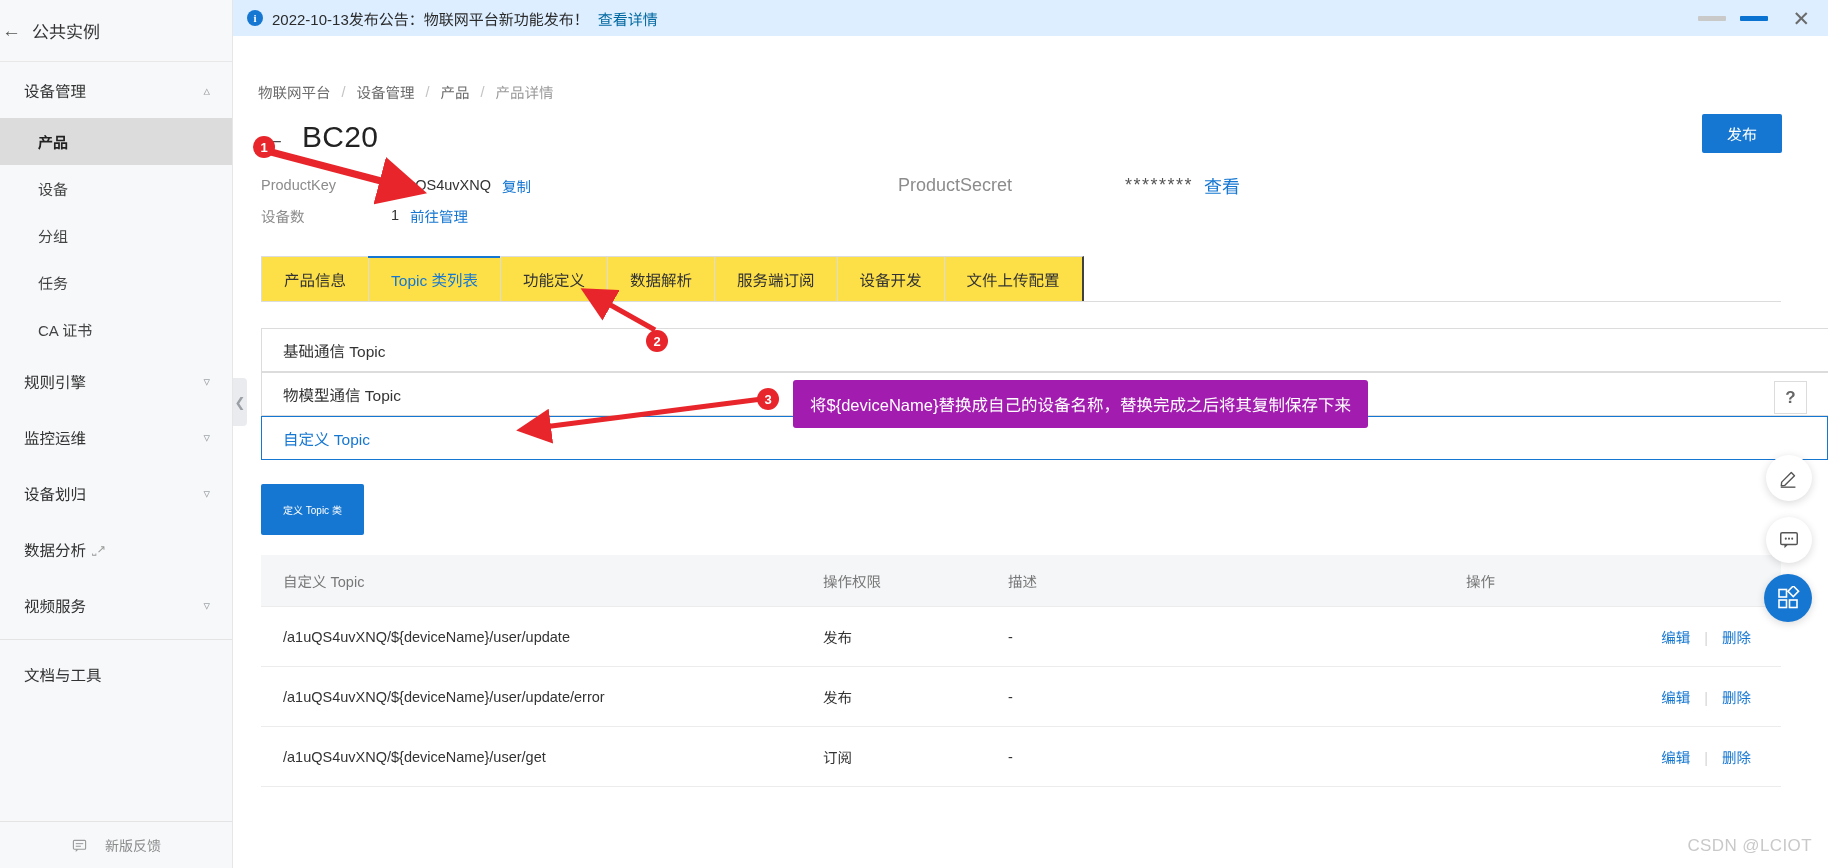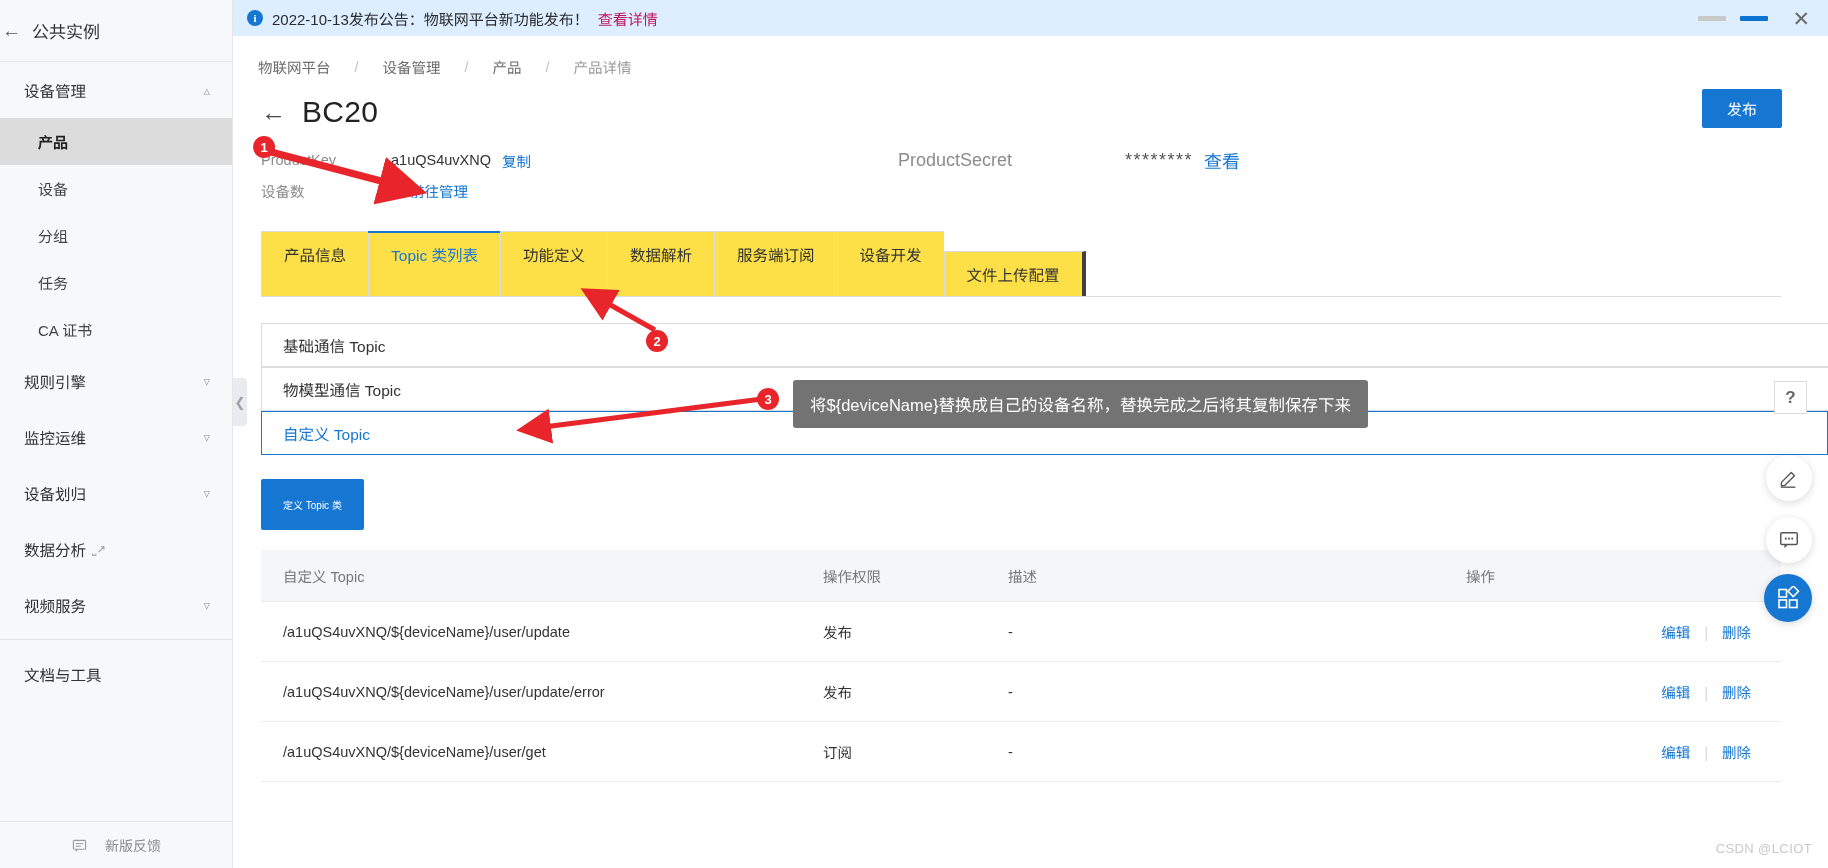--- a/index.html
+++ b/index.html
@@ -66,30 +66,30 @@
     height: 36px; background: #dceeff;
     display: flex; align-items: center; padding: 0 18px 0 14px;
     font-size: 15px; color: #2b2b2b;
   }
   .notice-info-ico {
     width: 16px; height: 16px; border-radius: 50%;
     background: #1677d2; color: #fff; font-size: 11px; font-weight: bold;
     display: inline-flex; align-items: center; justify-content: center;
     margin-right: 9px; flex: none; font-family: "Liberation Serif", serif;
   }
-  .notice-link { color: #be185d; margin-left: 9px; cursor: pointer; }
+  .notice-link { color: #0369a1; margin-left: 9px; cursor: pointer; }
   .notice-right { margin-left: auto; display: flex; align-items: center; gap: 14px; }
   .dot-bar { width: 28px; height: 5px; background: #c9c9c9; border-radius: 1px; cursor: pointer; }
   .dot-bar.on { background: #0a72d0; }
   .notice-close { color: #6b6b6b; font-size: 21px; line-height: 1; cursor: pointer; margin-left: 10px; }
 
   
   .crumbs {
     padding: 20px 0 0 25px; font-size: 14.5px; color: #6b6b6b;
-    display: flex; align-items: center; gap: 24px;
+    display: flex; align-items: center; gap: 11px; margin-top: 25px;
   }
   .crumbs .c-item { cursor: pointer; }
   .crumbs .c-item.last { color: #9a9a9a; cursor: default; }
   .crumbs .c-sep { color: #c3c3c3; }
 
   
   .title-row {
     display: flex; align-items: center;
     padding: 18px 0 0 28px; position: relative;
   }
@@ -114,21 +114,21 @@
   
   .tabs {
     display: flex; margin: 26px 0 0 28px;
     border-bottom: 1px solid #dcdcdc; width: 1520px;
   }
   .tab {
     padding: 11px 22px; font-size: 15.5px; color: #333;
     border: 1px solid #dcdcdc; border-bottom: none; border-right: none;
     background: #fde047; cursor: pointer; position: relative; white-space: nowrap;
   }
-  .tab:last-child { border-right: 4px solid #404040; margin-top: 20px; }
+  .tab:last-child { border-right: 2px solid #404040; }
   .tab.active { color: #1677d2; }
   .tab.active::before {
     content: ""; position: absolute; left: -1px; right: -1px; top: -1px;
     height: 2px; background: #1677d2;
   }
 
   
   .subtabs { display: flex; margin: 26px 0 0 28px; flex-direction: column; }
   .subtab {
     padding: 10px 21px; font-size: 15.5px; color: #333;
@@ -182,39 +182,39 @@
     display: flex; align-items: center; justify-content: center;
     cursor: pointer; z-index: 35;
   }
   .fab.pencil { top: 455px; }
   .fab.chat   { top: 517px; }
   .fab.apps   { top: 574px; background: #1677d2; width: 48px; height: 48px; }
 
   
   .tooltip {
     position: absolute; left: 793px; top: 380px;
-    background: #737373; color: #fff; font-size: 16.5px;
+    background: #a21caf; color: #fff; font-size: 16.5px;
     padding: 12px 17px; border-radius: 3px; z-index: 60; white-space: nowrap; text-align: right;
   }
 
   
   .marker {
     position: absolute; width: 22px; height: 22px; border-radius: 50%;
     background: #e8252a; color: #fff; font-size: 13px; font-weight: bold;
     display: flex; align-items: center; justify-content: center; z-index: 70;
     font-family: "Liberation Sans", sans-serif;
   }
   .m1 { left: 253px; top: 136px; }
   .m2 { left: 646px; top: 330px; }
   .m3 { left: 757px; top: 388px; }
   .anno-svg { position: absolute; left: 0; top: 0; width: 1828px; height: 868px; z-index: 65; pointer-events: none; }
 
   .watermark {
     position: absolute; right: 16px; bottom: 12px;
-    color: #c9c9c9; font-size: 13px; letter-spacing: .4px; z-index: 20;
+    color: #c9c9c9; font-size: 17px; letter-spacing: .4px; z-index: 20;
   }
 </style>
 </head>
 <body>
 
 <div id="app">
 
   <div class="sidebar">
 
     <div class="sb-instance">

